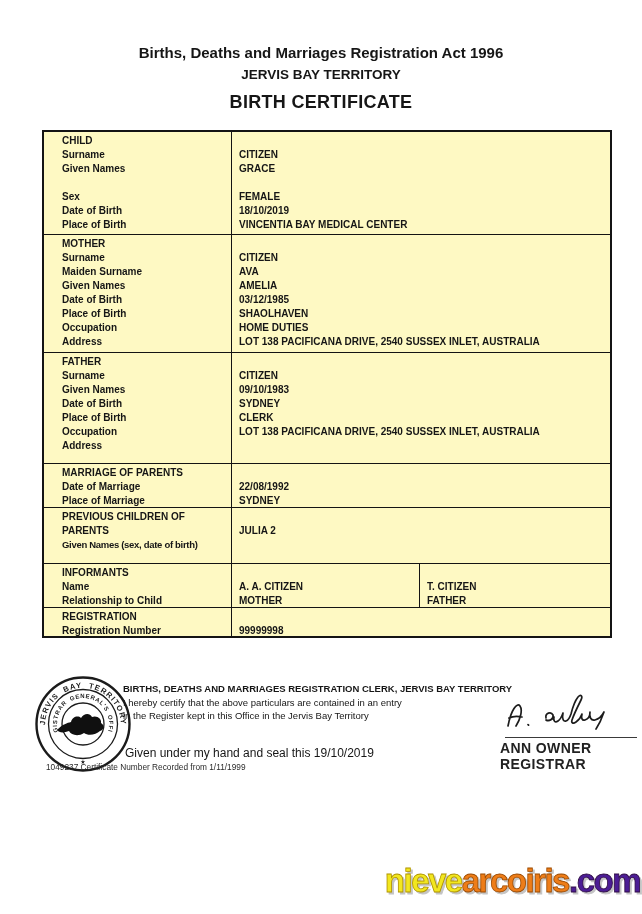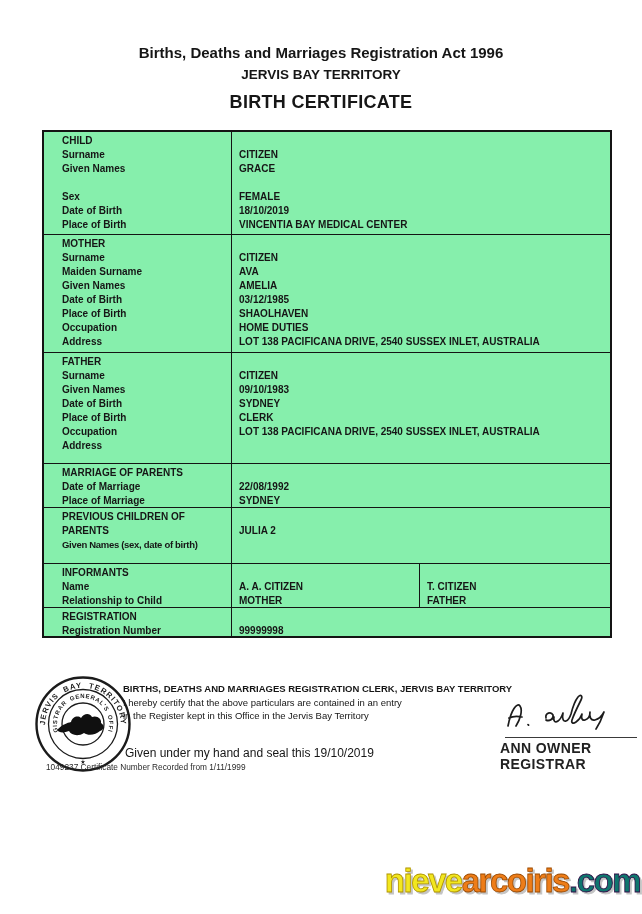--- a/index.html
+++ b/index.html
@@ -7,21 +7,21 @@
         font-family:"Liberation Sans",sans-serif;color:#161616;}
 
   
   .hdr{position:absolute;left:0;width:642px;text-align:center;font-weight:bold;}
   .hdr.act{top:44px;font-size:15px;}
   .hdr.terr{top:67px;font-size:13.5px;}
   .hdr.title{top:92px;font-size:18px;letter-spacing:.3px;}
 
   
   .cert-table{position:absolute;left:42px;top:130px;width:570px;border:2px solid #141414;
-              box-sizing:border-box;background:#86efac;}
+              box-sizing:border-box;background:#fef9c3;}
   .section{display:flex;align-items:stretch;box-sizing:border-box;overflow:hidden;}
   .section + .section{border-top:1.5px solid #141414;}
   .sec-child{height:102px;}
   .sec-mother{height:118px;}
   .sec-father{height:111px;}
   .sec-marriage{height:44px;}
   .sec-previous{height:56px;justify-content:center;}
   .sec-informants{height:44px;}
   .sec-registration{height:29px;}
   .col{box-sizing:border-box;padding-top:2px;}
@@ -212,15 +212,15 @@
       <path d="M46,28 C45,23 51,21 53,25 C54,29 49,32 46,30 C48,31 52,30 54,27
                C53,31 55,33 58,31 C61,29 62,26 63,23 C62,28 63,32 66,31 C69,30 70,27 71,24
                C72,20 74,12 78,7 C81,4 83,6 81,10 C78,16 74,24 72,30 C71,33 73,34 76,32 C79,30 81,27 82,24
                C81,28 82,31 85,30 C88,29 90,26 90,22 C89,27 91,31 95,30 C99,29 102,26 104,22
                C102,28 100,33 96,39"></path>
     </g>
   </svg>
   <div class="sig-line"></div>
   <div class="sig-name">ANN OWNER REGISTRAR</div>
 
-  <div class="watermark"><span class="wm1" style="color: rgb(242, 231, 31);">nieve</span><span class="wm2" style="color: rgb(238, 125, 24);">arcoiris</span><span class="wm3" style="color: #0f766e;">.com</span></div>
+  <div class="watermark"><span class="wm1" style="color: rgb(242, 231, 31);">nieve</span><span class="wm2" style="color: rgb(238, 125, 24);">arcoiris</span><span class="wm3" style="color: #4c1d95;">.com</span></div>
 
 </div>
 
 </body></html>

